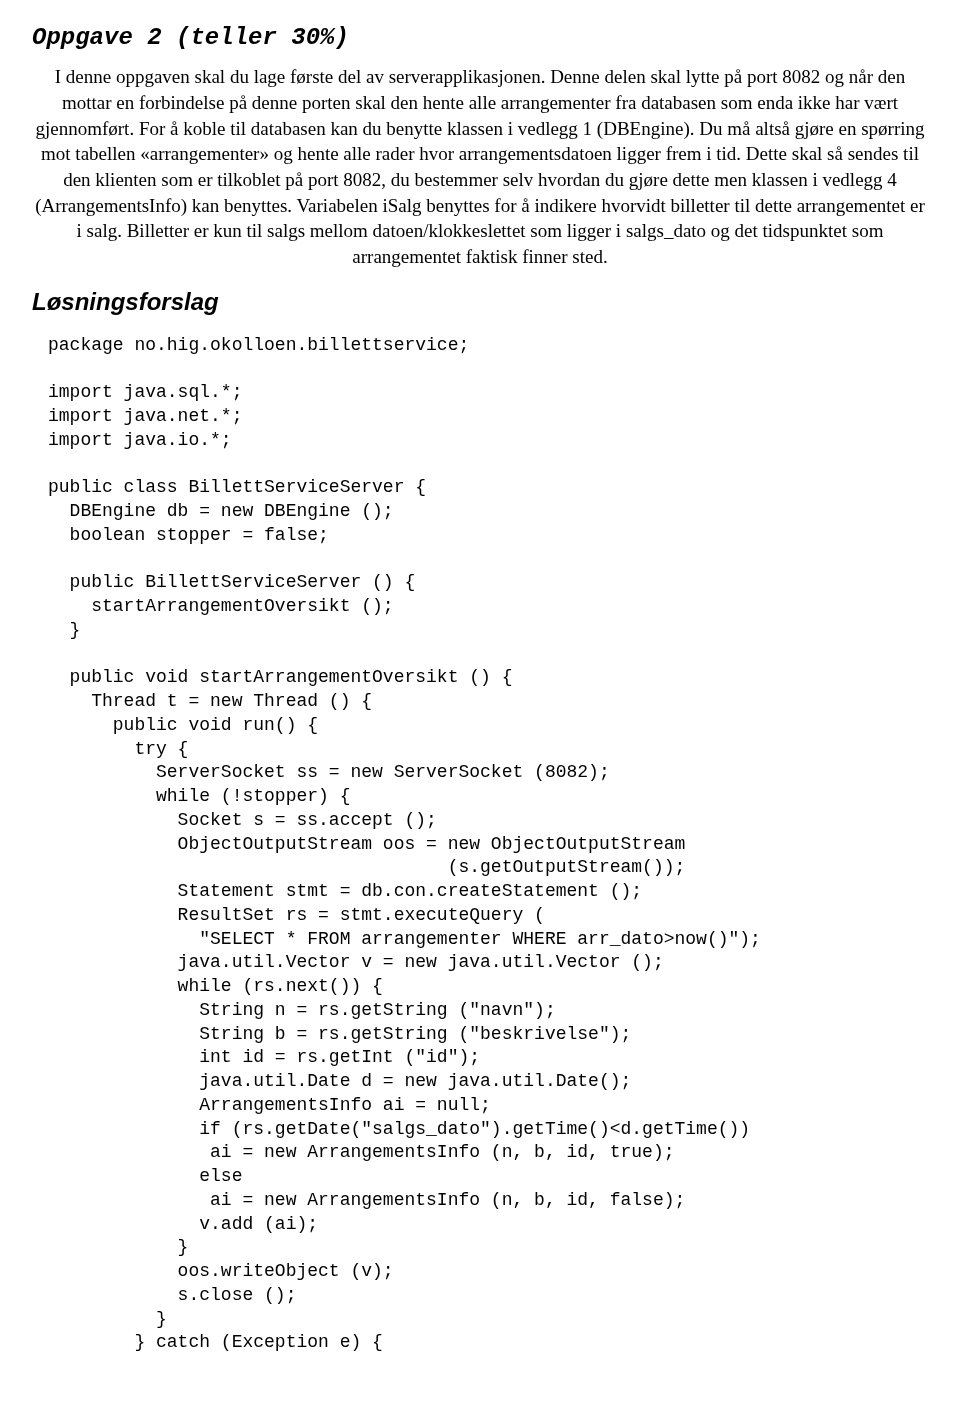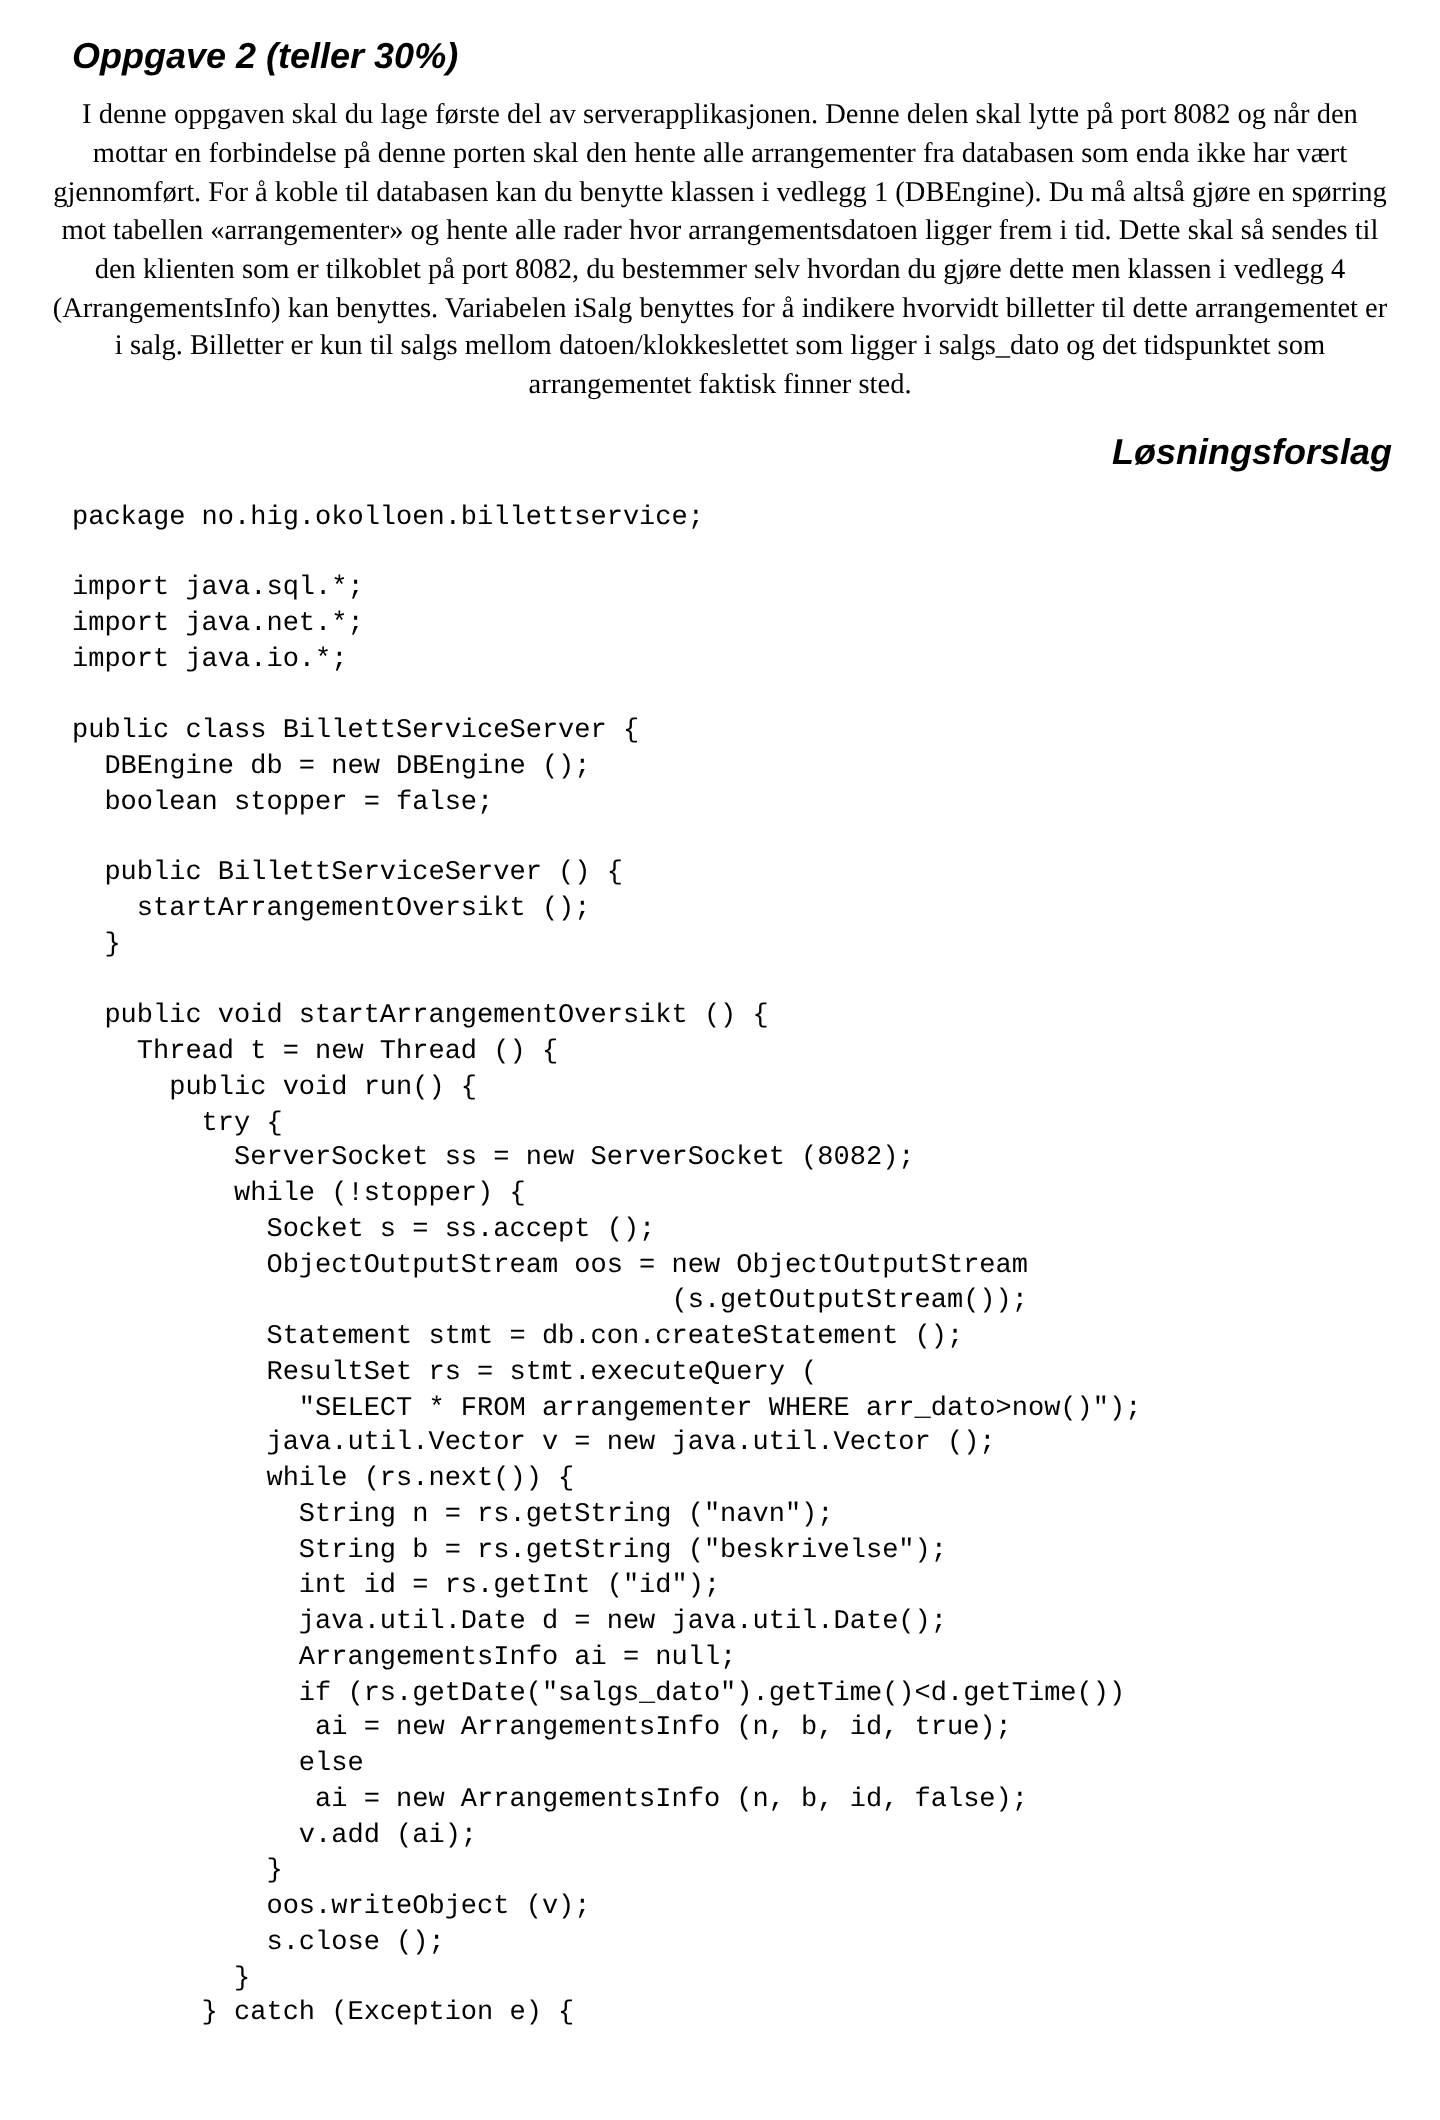--- a/index.html
+++ b/index.html
@@ -7,37 +7,36 @@
     font-size: 19px;
     line-height: 1.35;
     margin: 0;
     padding: 22px 32px 40px 32px;
     background: #fff;
     color: #000;
     width: 960px;
     box-sizing: border-box;
   }
   h2.task-title {
-    font-family: Liberation Sans, sans-serif;
+    font-family: Liberation Mono, monospace;
     font-style: italic;
     font-weight: bold;
     font-size: 24px;
-    margin: 0 0 10px 16px;
+    margin: 0 0 10px 0;
   }
   p.body-text {
     margin: 0 0 16px 0;
     text-align: center;
   }
   h3.solution-title {
     font-family: Arial, Helvetica, sans-serif;
     font-style: italic;
     font-weight: bold;
     font-size: 24px;
     margin: 6px 0 8px 0;
-    text-align: right;
   }
   pre.code-block {
     font-family: "Courier New", Courier, monospace;
     font-size: 18px;
     line-height: 1.32;
     white-space: pre;
     margin: 16px;
   }
 </style>
 </head>

